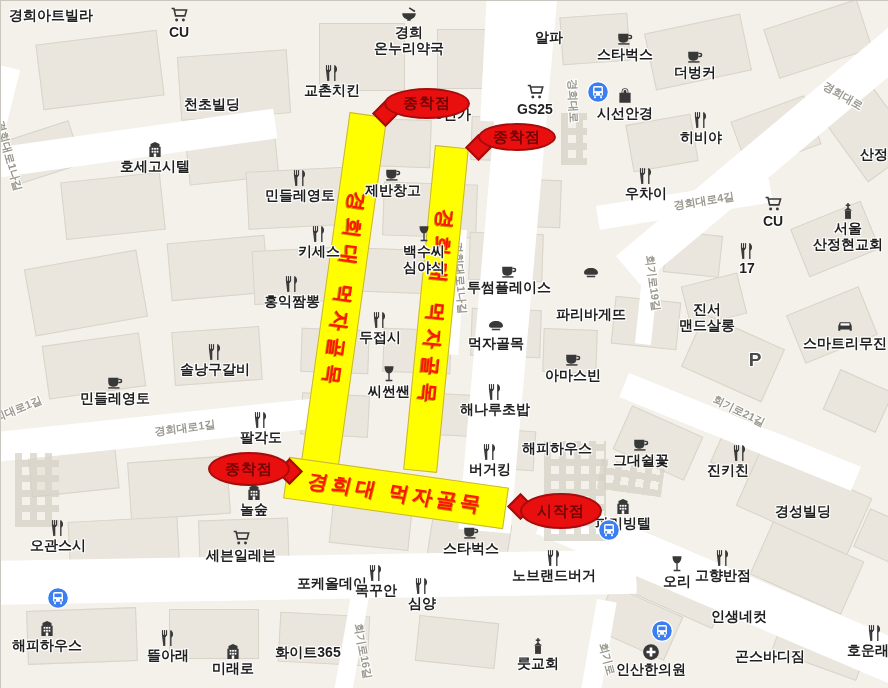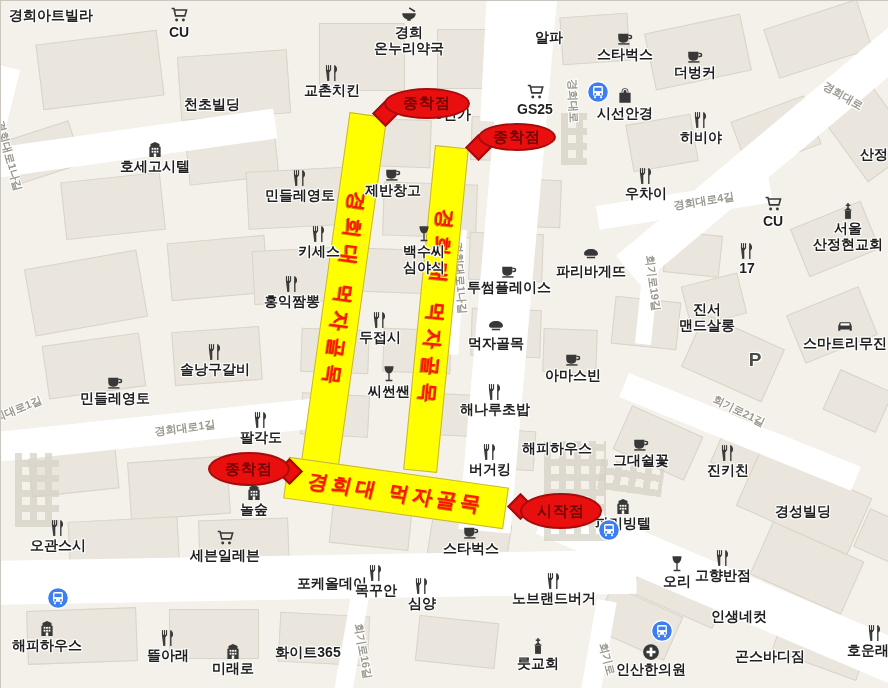--- a/index.html
+++ b/index.html
@@ -331,21 +331,21 @@
     <div class="poi" style="left: 508px; top: 260px;">
       <span class="ic">
         <svg viewBox="0 0 16 16" fill="#383838">
           <path d="M2 5h9v4.2A3.9 3.9 0 0 1 7.1 13H5.9A3.9 3.9 0 0 1 2 9.2z"></path>
           <path d="M11 6h1.5a2 2 0 0 1 0 4H11V8.6h1.3a.8.8 0 0 0 0-1.6H11z"></path>
           <rect x="2" y="13.5" width="10" height="1.3"></rect>
         </svg>
       </span>
       <span>투썸플레이스</span>
     </div>
-    <div class="poi" style="left: 590px; top: 244px;">
+    <div class="poi" style="left: 590px; top: 263px; gap: 24px;">
       <span class="ic">
         <svg viewBox="0 0 16 16" fill="#383838">
           <path d="M8 3.6c3.6 0 6.2 1.9 6.2 4.2 0 1-.8 1.7-1.9 1.7H3.7c-1.1 0-1.9-.7-1.9-1.7 0-2.3 2.6-4.2 6.2-4.2z"></path>
           <rect x="4.3" y="10.4" width="7.4" height="1.4"></rect>
         </svg>
       </span>
       <span>파리바게뜨</span>
     </div>
     <div class="poi" style="left: 495px; top: 316px;">
       <span class="ic">
@@ -475,21 +475,21 @@
           <rect x="2.6" y="1" width="1" height="4.6"></rect>
           <rect x="4.4" y="1" width="1" height="4.6"></rect>
           <rect x="6.2" y="1" width="1" height="4.6"></rect>
           <path d="M2.6 5h4.6l-1.2 2H4.4v8H3.8z"></path>
           <rect x="4.2" y="6.6" width="1.4" height="8.4"></rect>
           <path d="M10.8 1c2.2 2 2.2 5 .3 6.6V15H9.9V1z"></path>
         </svg>
       </span>
       <span>오관스시</span>
     </div>
-    <div class="poi" style="left: 224px; top: 528px;">
+    <div class="poi" style="left: 240px; top: 528px;">
       <span class="ic">
         <svg viewBox="0 0 16 16" fill="none" stroke="#383838" stroke-width="1.4">
           <path d="M1.5 2.2h2.1l1.5 6.6h8.2l1.5-5.2H4.4"></path>
           <circle cx="6" cy="12.5" r="1.3" fill="#383838" stroke="none"></circle>
           <circle cx="12" cy="12.5" r="1.3" fill="#383838" stroke="none"></circle>
         </svg>
       </span>
       <span>세븐일레븐</span>
     </div>
     <div class="poi" style="left: 331px; top: 558px; margin-top: 17px;">
@@ -524,21 +524,21 @@
     <div class="poi" style="left: 470px; top: 521px;">
       <span class="ic">
         <svg viewBox="0 0 16 16" fill="#383838">
           <path d="M2 5h9v4.2A3.9 3.9 0 0 1 7.1 13H5.9A3.9 3.9 0 0 1 2 9.2z"></path>
           <path d="M11 6h1.5a2 2 0 0 1 0 4H11V8.6h1.3a.8.8 0 0 0 0-1.6H11z"></path>
           <rect x="2" y="13.5" width="10" height="1.3"></rect>
         </svg>
       </span>
       <span>스타벅스</span>
     </div>
-    <div class="poi" style="left: 553px; top: 571px; justify-content: space-between;">
+    <div class="poi" style="left: 553px; top: 548px; justify-content: space-between;">
       <span class="ic">
         <svg viewBox="0 0 16 16" fill="#383838">
           <rect x="2.6" y="1" width="1" height="4.6"></rect>
           <rect x="4.4" y="1" width="1" height="4.6"></rect>
           <rect x="6.2" y="1" width="1" height="4.6"></rect>
           <path d="M2.6 5h4.6l-1.2 2H4.4v8H3.8z"></path>
           <rect x="4.2" y="6.6" width="1.4" height="8.4"></rect>
           <path d="M10.8 1c2.2 2 2.2 5 .3 6.6V15H9.9V1z"></path>
         </svg>
       </span>
@@ -657,21 +657,21 @@
     <div class="poi" style="left: 640px; top: 433px;">
       <span class="ic">
         <svg viewBox="0 0 16 16" fill="#383838">
           <path d="M2 5h9v4.2A3.9 3.9 0 0 1 7.1 13H5.9A3.9 3.9 0 0 1 2 9.2z"></path>
           <path d="M11 6h1.5a2 2 0 0 1 0 4H11V8.6h1.3a.8.8 0 0 0 0-1.6H11z"></path>
           <rect x="2" y="13.5" width="10" height="1.3"></rect>
         </svg>
       </span>
       <span>그대쉴꽃</span>
     </div>
-    <div class="poi" style="left: 727px; top: 443px;">
+    <div class="poi" style="left: 727px; top: 443px; align-items: flex-end;">
       <span class="ic">
         <svg viewBox="0 0 16 16" fill="#383838">
           <rect x="2.6" y="1" width="1" height="4.6"></rect>
           <rect x="4.4" y="1" width="1" height="4.6"></rect>
           <rect x="6.2" y="1" width="1" height="4.6"></rect>
           <path d="M2.6 5h4.6l-1.2 2H4.4v8H3.8z"></path>
           <rect x="4.2" y="6.6" width="1.4" height="8.4"></rect>
           <path d="M10.8 1c2.2 2 2.2 5 .3 6.6V15H9.9V1z"></path>
         </svg>
       </span>

